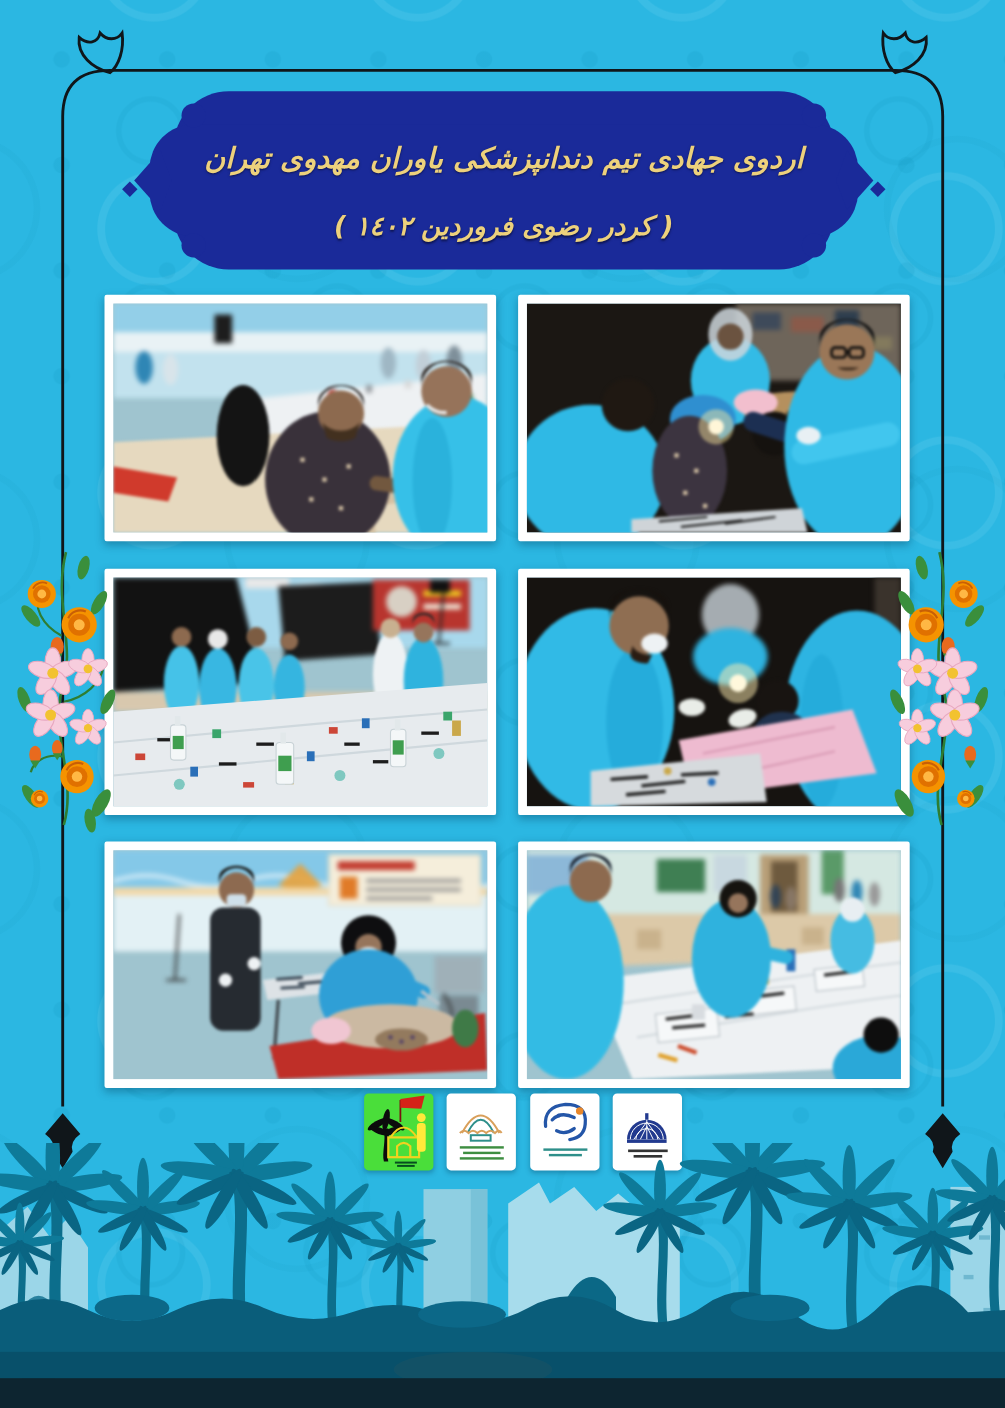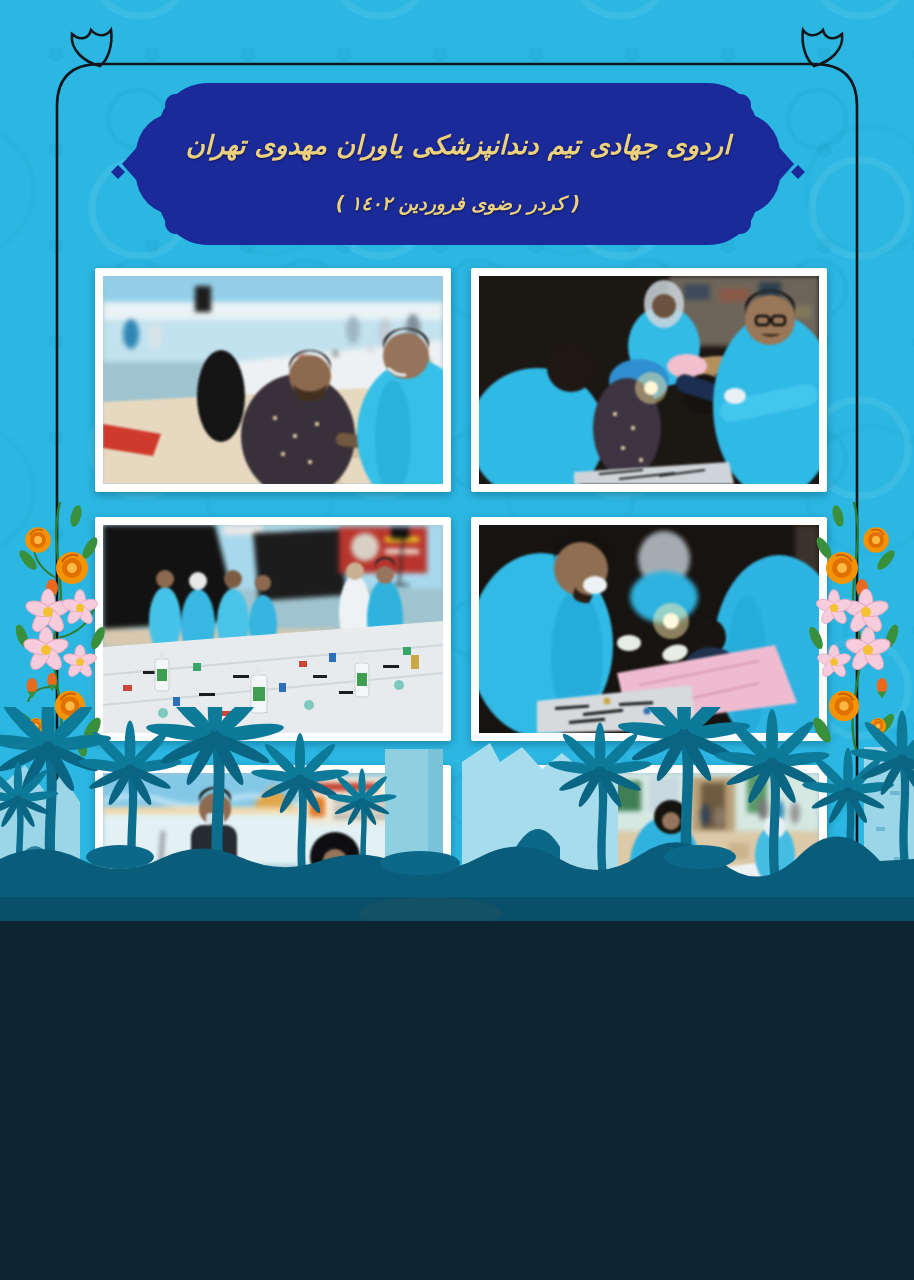--- a/index.html
+++ b/index.html
@@ -1,17 +1,17 @@
 <!DOCTYPE html>
 <html lang="fa"><head>
 <meta charset="utf-8">
 <style>
   html,body{margin:0;padding:0;background:#0d2530;}
   .poster{
-    position:relative;width:914px;height:921px;overflow:hidden;
+    position:relative;width:914px;height:1253px;overflow:hidden;
     background-color:#2bb7e2;
     background-image:
       radial-gradient(circle, rgba(10,140,180,.14) 0 7px, rgba(10,140,180,0) 8px),
       radial-gradient(circle, rgba(10,140,180,0) 0 26px, rgba(10,140,180,.12) 27px 31px, rgba(10,140,180,0) 32px),
       radial-gradient(circle, rgba(190,240,255,0) 0 44px, rgba(190,240,255,.10) 45px 51px, rgba(190,240,255,0) 52px),
       radial-gradient(circle, rgba(10,140,180,0) 0 60px, rgba(10,140,180,.08) 61px 66px, rgba(10,140,180,0) 67px);
     background-size:96px 96px,170px 170px,240px 240px,300px 300px;
     background-position:8px 6px,52px 34px,20px 88px,120px 40px;
     font-family:"DejaVu Sans",sans-serif;
   }
@@ -19,21 +19,21 @@
   svg{display:block;}
   .b1{filter:blur(1.3px);}
   .b2{filter:blur(2.4px);}
   .frame-svg{left:0;top:0;}
   .banner{left:116px;top:74px;width:684px;height:180px;}
   .banner svg{overflow:visible;}
   .banner-text{position:absolute;left:0;right:0;text-align:center;color:#edd17c;
     font-weight:700;font-style:italic;direction:rtl;
     text-shadow:0 1px 2px rgba(0,0,20,.55);white-space:nowrap;}
   .banner-line1{top:56px;font-size:26px;}
-  .banner-line2{top:118px;font-size:19px;letter-spacing:1px;}
+  .banner-line2{top:118px;font-size:24px;letter-spacing:1px;}
   .photo-card{position:absolute;background:#ffffff;padding:8px;box-sizing:border-box;
     box-shadow:0 3px 8px rgba(0,55,85,.38);border-radius:2px;}
   .photo-card svg{width:100%;height:100%;background:#9fc4cf;}
   .floral{width:104px;height:272px;}
   .floral.mirror svg{transform:scaleX(-1);}
   .logo-card{position:absolute;top:994px;width:63px;height:70px;border-radius:4px;
     background:#ffffff;box-shadow:0 2px 5px rgba(0,55,85,.35);overflow:hidden;}
   .footer-strip{left:0;bottom:0;width:914px;height:214px;}
 </style>
 </head>

